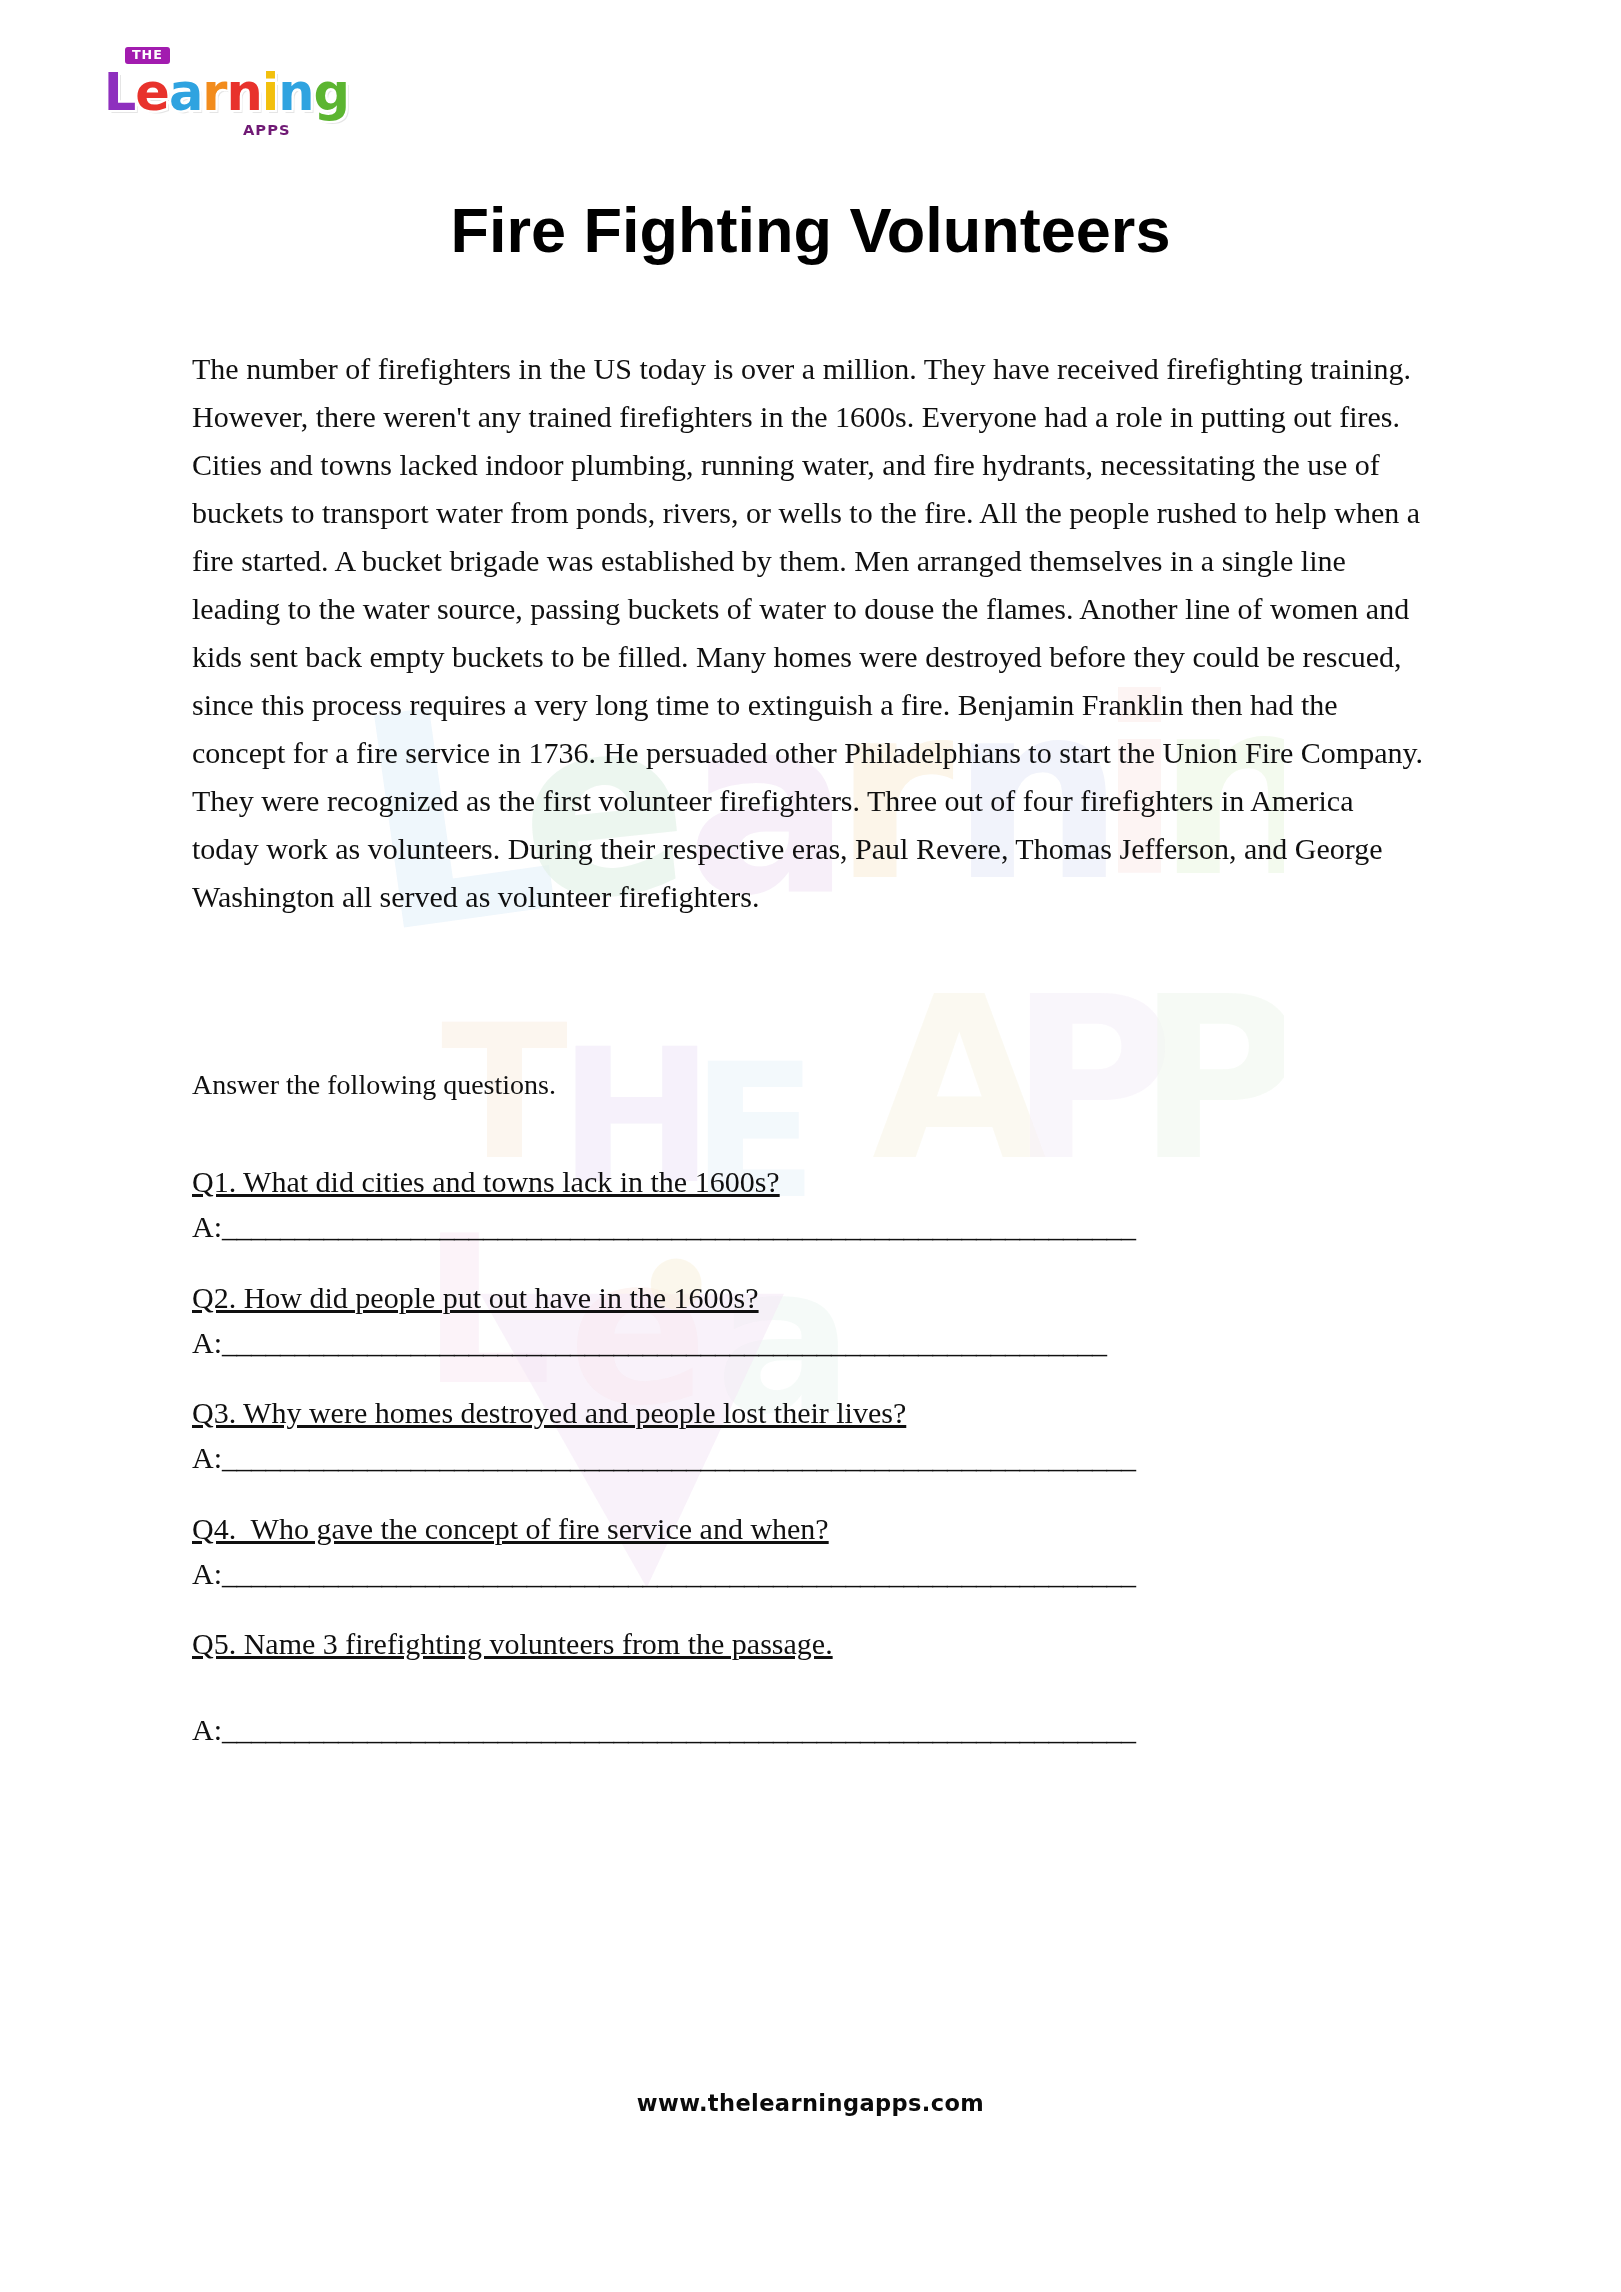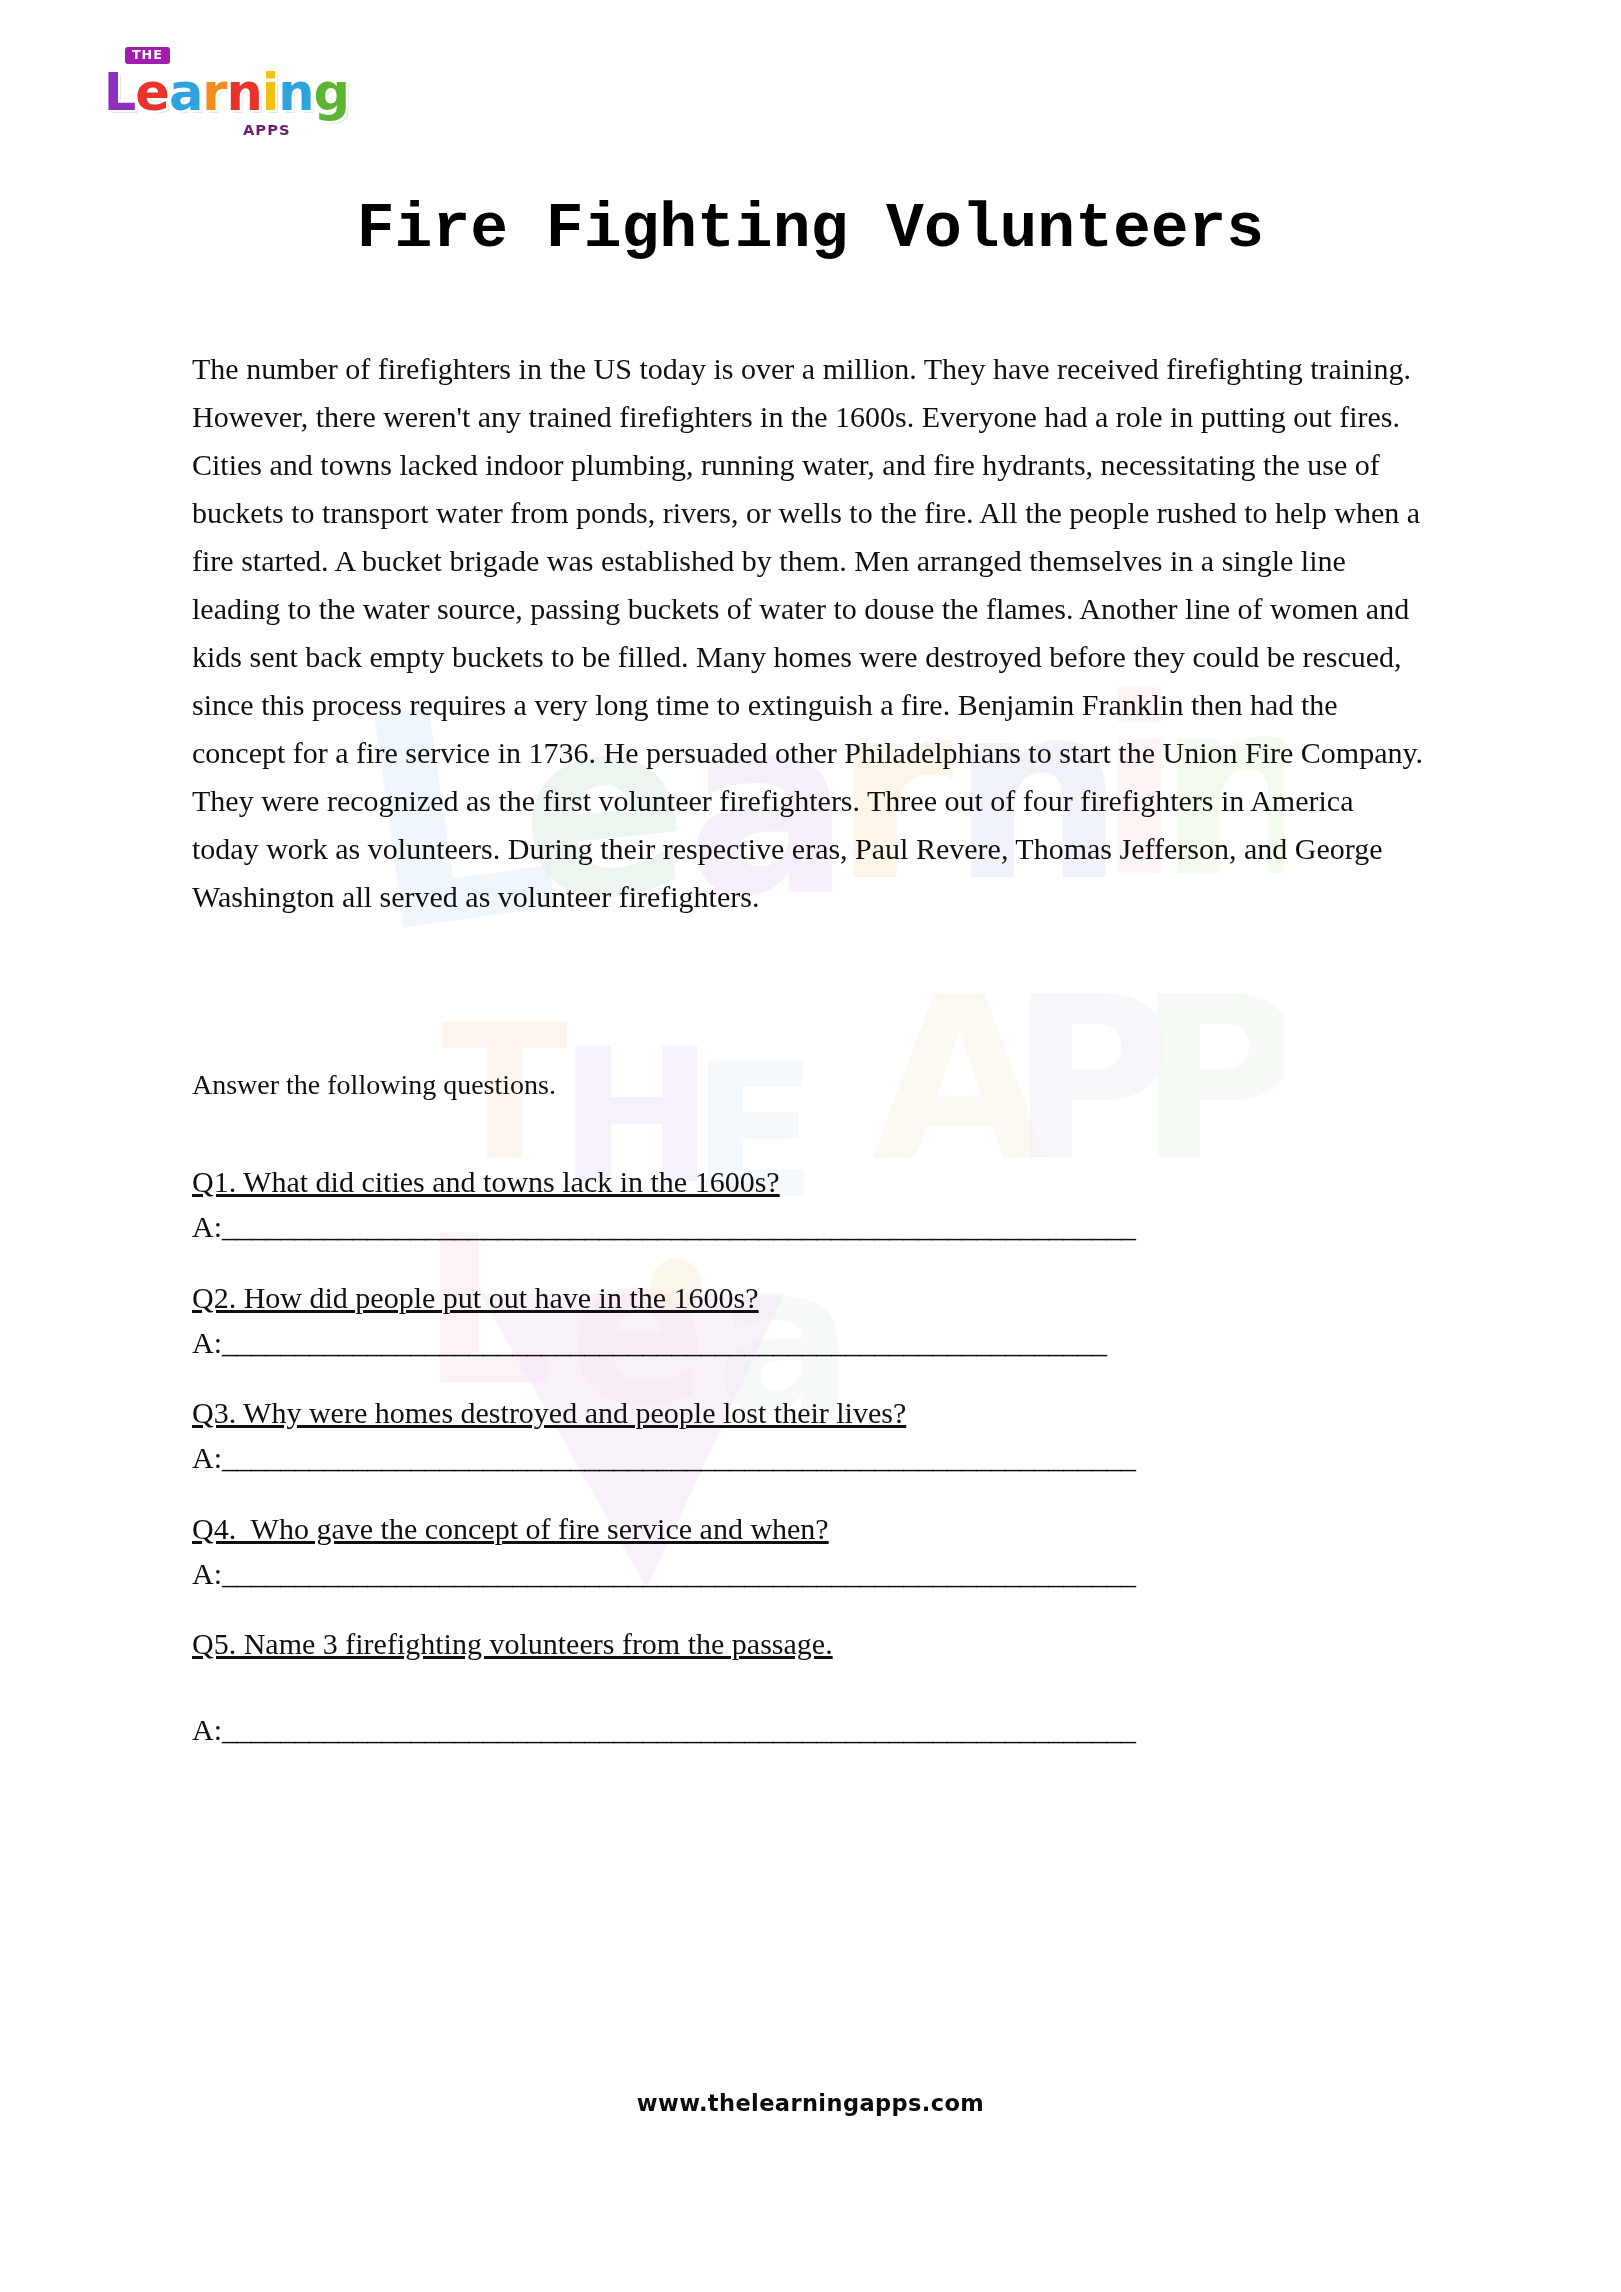--- a/index.html
+++ b/index.html
@@ -84,21 +84,21 @@
     inset: 0;
     z-index: 2;
   }
 
   .title {
     position: absolute;
     left: 0;
     right: 0;
     top: 194px;
     text-align: center;
-    font-family: Liberation Mono, monospace;
+    font-family: Liberation Sans, sans-serif;
     font-weight: bold;
     font-size: 63px;
     letter-spacing: 0px;
     color: #000000;
   }
 
   .passage {
     position: absolute;
     left: 192px;
     top: 345px;

